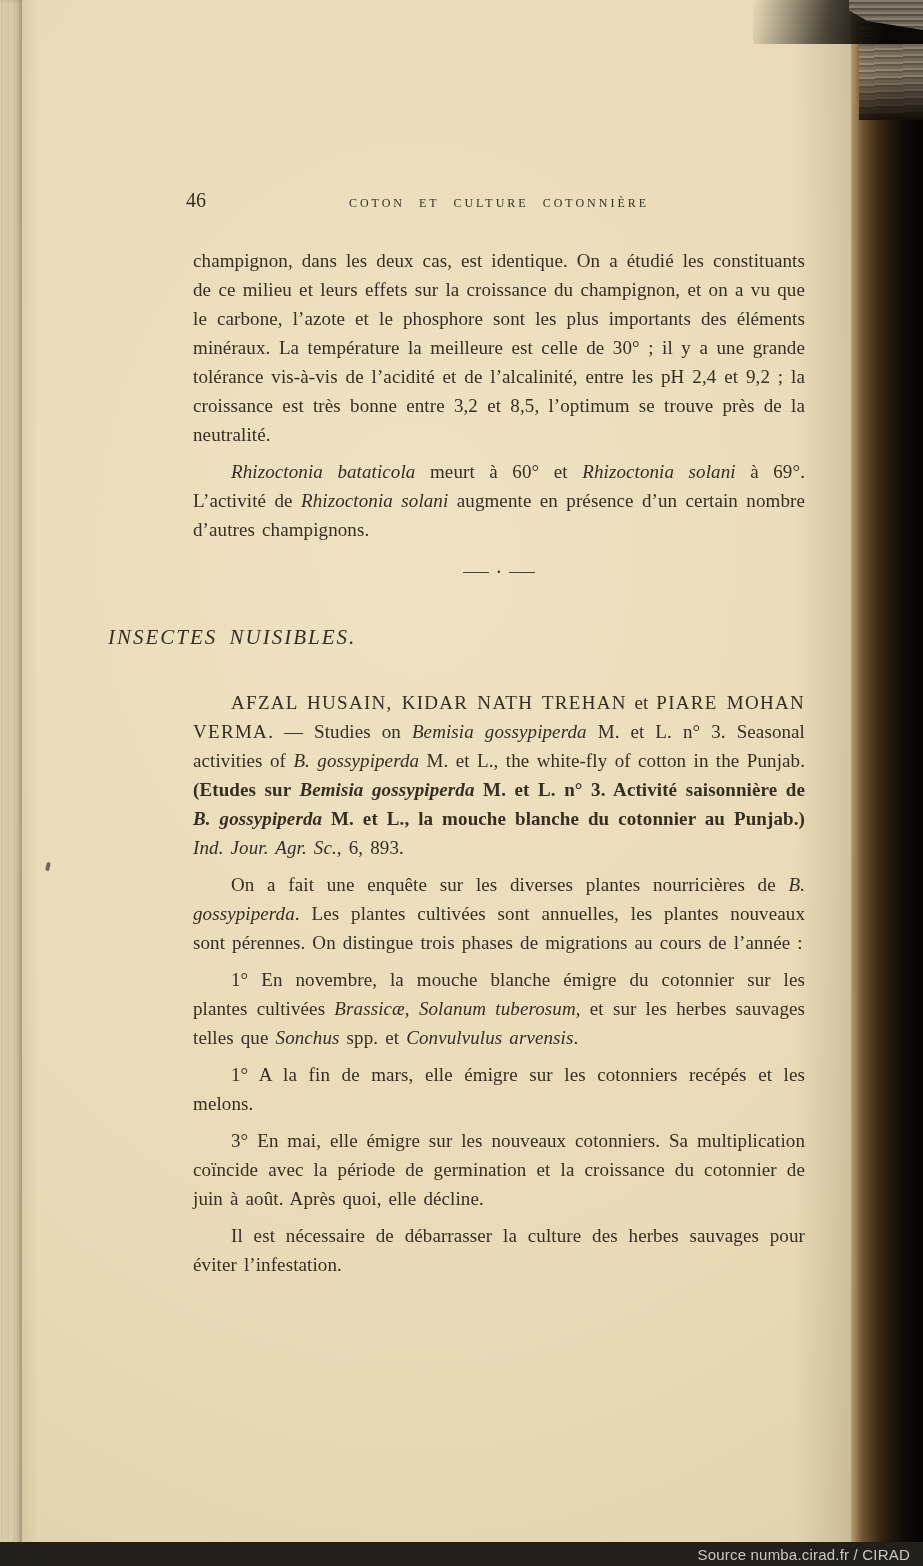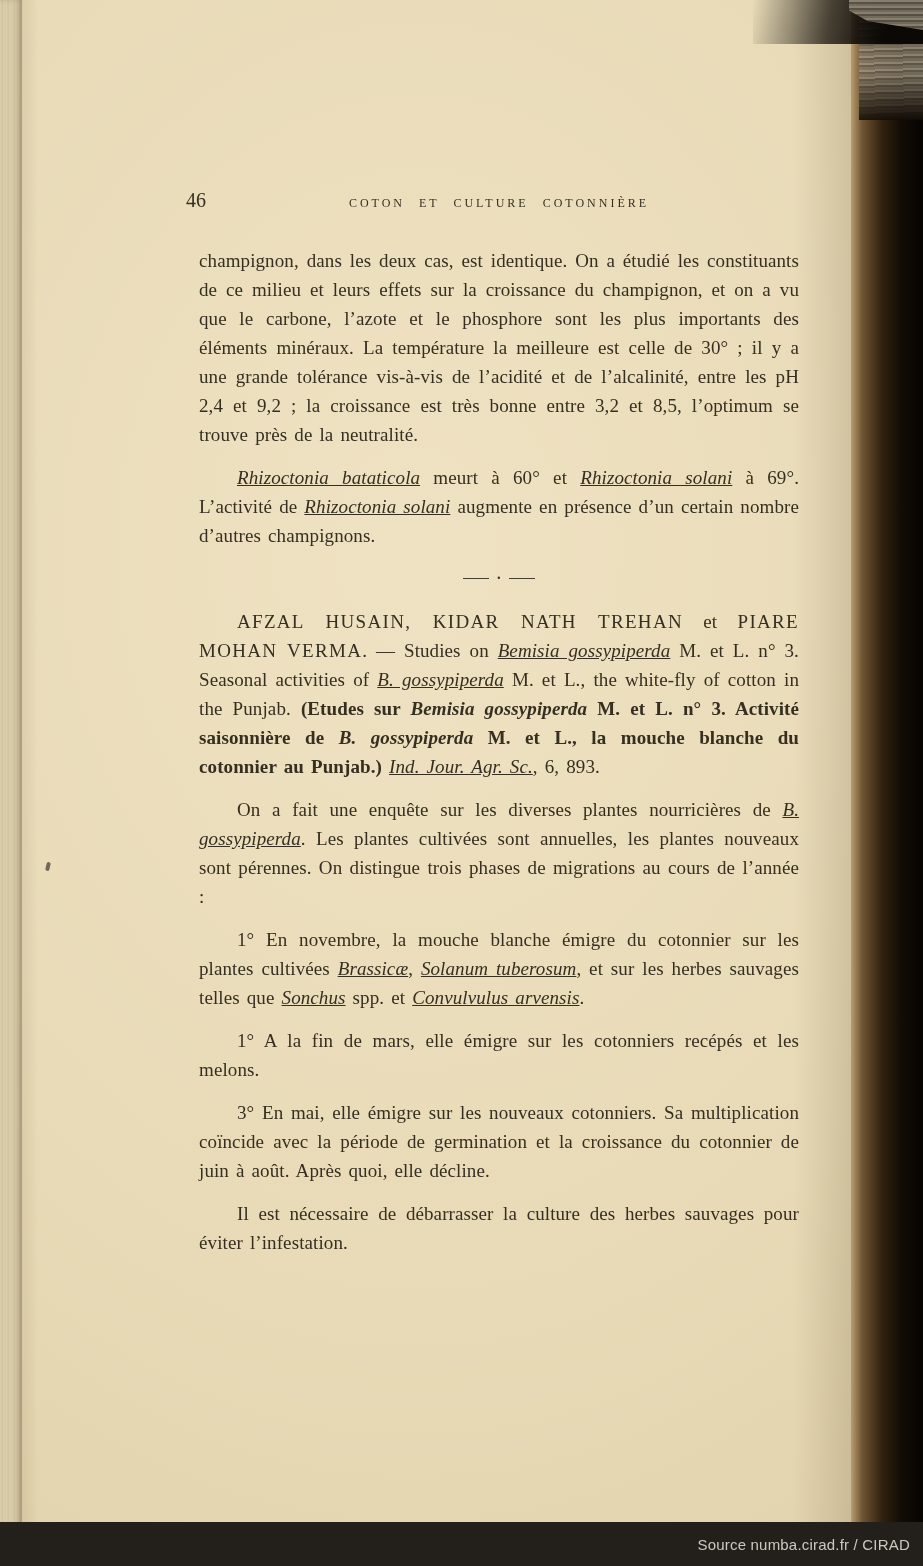--- a/index.html
+++ b/index.html
@@ -81,48 +81,48 @@
     letter-spacing: .1px;
   }
   .page-head { position: relative; height: 24px; margin-bottom: 36px; }
   .page-num  { position: absolute; left: 1px; top: 0; font-size: 20px; }
   .running-title {
     position: absolute; left: 0; right: 0; top: 3px;
     text-align: center; font-size: 12px;
     letter-spacing: 3px; word-spacing: 8px;
   }
 
-  p.para { margin: 14px; }
+  p.para { margin: 8px; }
   .indent { text-indent: 38px; }
 
   .divider {
     display: flex; align-items: center; justify-content: center; gap: 7px;
     height: 29px; margin: 14px 0 12px 0; color: #3c3526;
   }
   .divider .line { display: inline-block; width: 26px; height: 0; border-top: 1.6px solid #47402f; }
   .divider .dot  { font-size: 20px; line-height: 1; transform: translateY(-1px); }
 
   .section-heading {
     font-weight: 400; font-style: italic;
     font-size: 21px; line-height: 29px;
     letter-spacing: 2px; word-spacing: 5px;
     margin: 36px 0 36px -77px;
   }
 
   .citation { text-indent: 38px; margin: 0 0 12px 0; }
 
   
-  .i  { font-style: italic; text-decoration: underline; }
+  .i  { font-style: italic; }
   .b  { font-weight: 700; }
   .bi { font-weight: 700; font-style: italic; }
   .sc { letter-spacing: 1.3px; }
 
   
   .footer {
-    position: absolute; left: 0; bottom: 0; width: 100%; height: 44px;
+    position: absolute; left: 0; bottom: 0; width: 100%; height: 24px;
     background: #23201b;
     display: flex; align-items: center; justify-content: flex-end;
     box-sizing: border-box; padding-right: 13px; z-index: 5; margin-top: 6px;
   }
   .src {
     font-family: "Liberation Sans", "DejaVu Sans", sans-serif;
     font-size: 15px; color: #ccc8c0; letter-spacing: .2px;
   }
 </style>
 </head>
@@ -142,20 +142,21 @@
     <p class="para"><span>champignon, dans les deux cas, est identique. On a étudié les constituants de ce milieu et leurs effets sur la croissance du champignon, et on a vu que le carbone, l’azote et le phosphore sont les plus importants des éléments minéraux. La température la meilleure est celle de 30° ; il y a une grande tolérance vis-à-vis de l’acidité et de l’alcalinité, entre les pH 2,4 et 9,2 ; la croissance est très bonne entre 3,2 et 8,5, l’optimum se trouve près de la neutralité.</span></p>
 
     <p class="para indent"><span class="i">Rhizoctonia bataticola</span><span> meurt à 60° et </span><span class="i">Rhizoctonia solani</span><span> à 69°. L’activité de </span><span class="i">Rhizoctonia solani</span><span> augmente en présence d’un certain nombre d’autres champignons.</span></p>
 
     <div class="divider">
       <span class="line"></span>
       <span class="dot">·</span>
       <span class="line"></span>
     </div>
 
+    <h2 class="section-heading">INSECTES NUISIBLES.</h2>
 
     <p class="para citation"><span class="sc">AFZAL HUSAIN, KIDAR NATH TREHAN</span><span> et </span><span class="sc">PIARE MOHAN VERMA</span><span>. — Studies on </span><span class="i">Bemisia gossypiperda</span><span> M. et L. n° 3. Seasonal activities of </span><span class="i">B. gossypiperda</span><span> M. et L., the white-fly of cotton in the Punjab. </span><span class="b">(Etudes sur </span><span class="bi">Bemisia gossypiperda</span><span class="b"> M. et L. n° 3. Activité saisonnière de </span><span class="bi">B. gossypiperda</span><span class="b"> M. et L., la mouche blanche du cotonnier au Punjab.) </span><span class="i">Ind. Jour. Agr. Sc.</span><span>, 6, 893.</span></p>
 
     <p class="para indent"><span>On a fait une enquête sur les diverses plantes nourricières de </span><span class="i">B. gossypiperda</span><span>. Les plantes cultivées sont annuelles, les plantes nouveaux sont pérennes. On distingue trois phases de migrations au cours de l’année :</span></p>
     <p class="para indent"><span>1° En novembre, la mouche blanche émigre du cotonnier sur les plantes cultivées </span><span class="i">Brassicæ</span><span>, </span><span class="i">Solanum tuberosum</span><span>, et sur les herbes sauvages telles que </span><span class="i">Sonchus</span><span> spp. et </span><span class="i">Convulvulus arvensis</span><span>.</span></p>
     <p class="para indent"><span>1° A la fin de mars, elle émigre sur les cotonniers recépés et les melons.</span></p>
     <p class="para indent"><span>3° En mai, elle émigre sur les nouveaux cotonniers. Sa multiplication coïncide avec la période de germination et la croissance du cotonnier de juin à août. Après quoi, elle décline.</span></p>
     <p class="para indent"><span>Il est nécessaire de débarrasser la culture des herbes sauvages pour éviter l’infestation.</span></p>
 
   </div>

